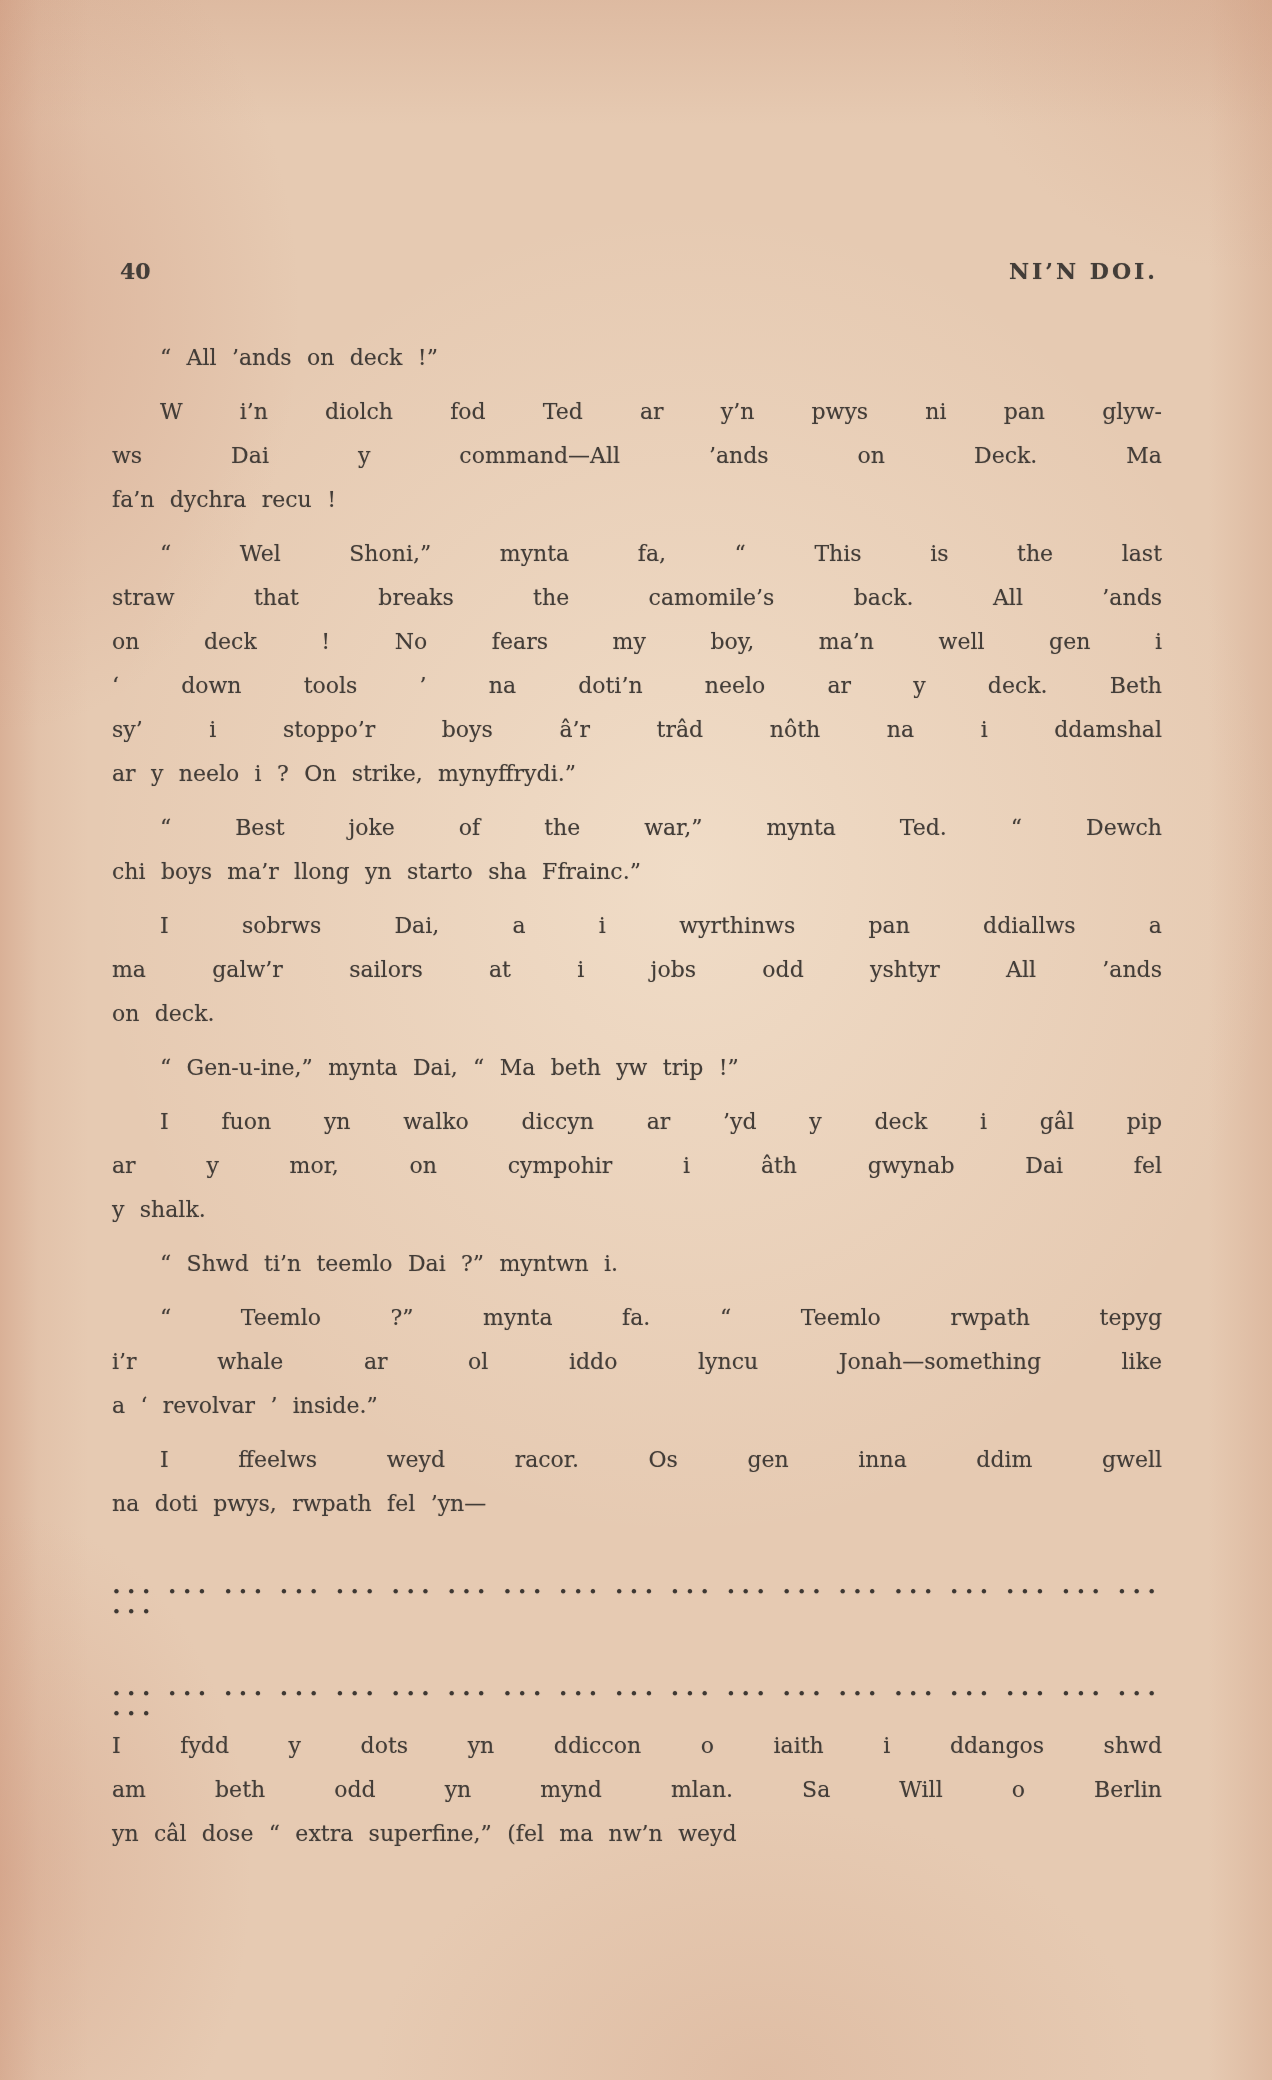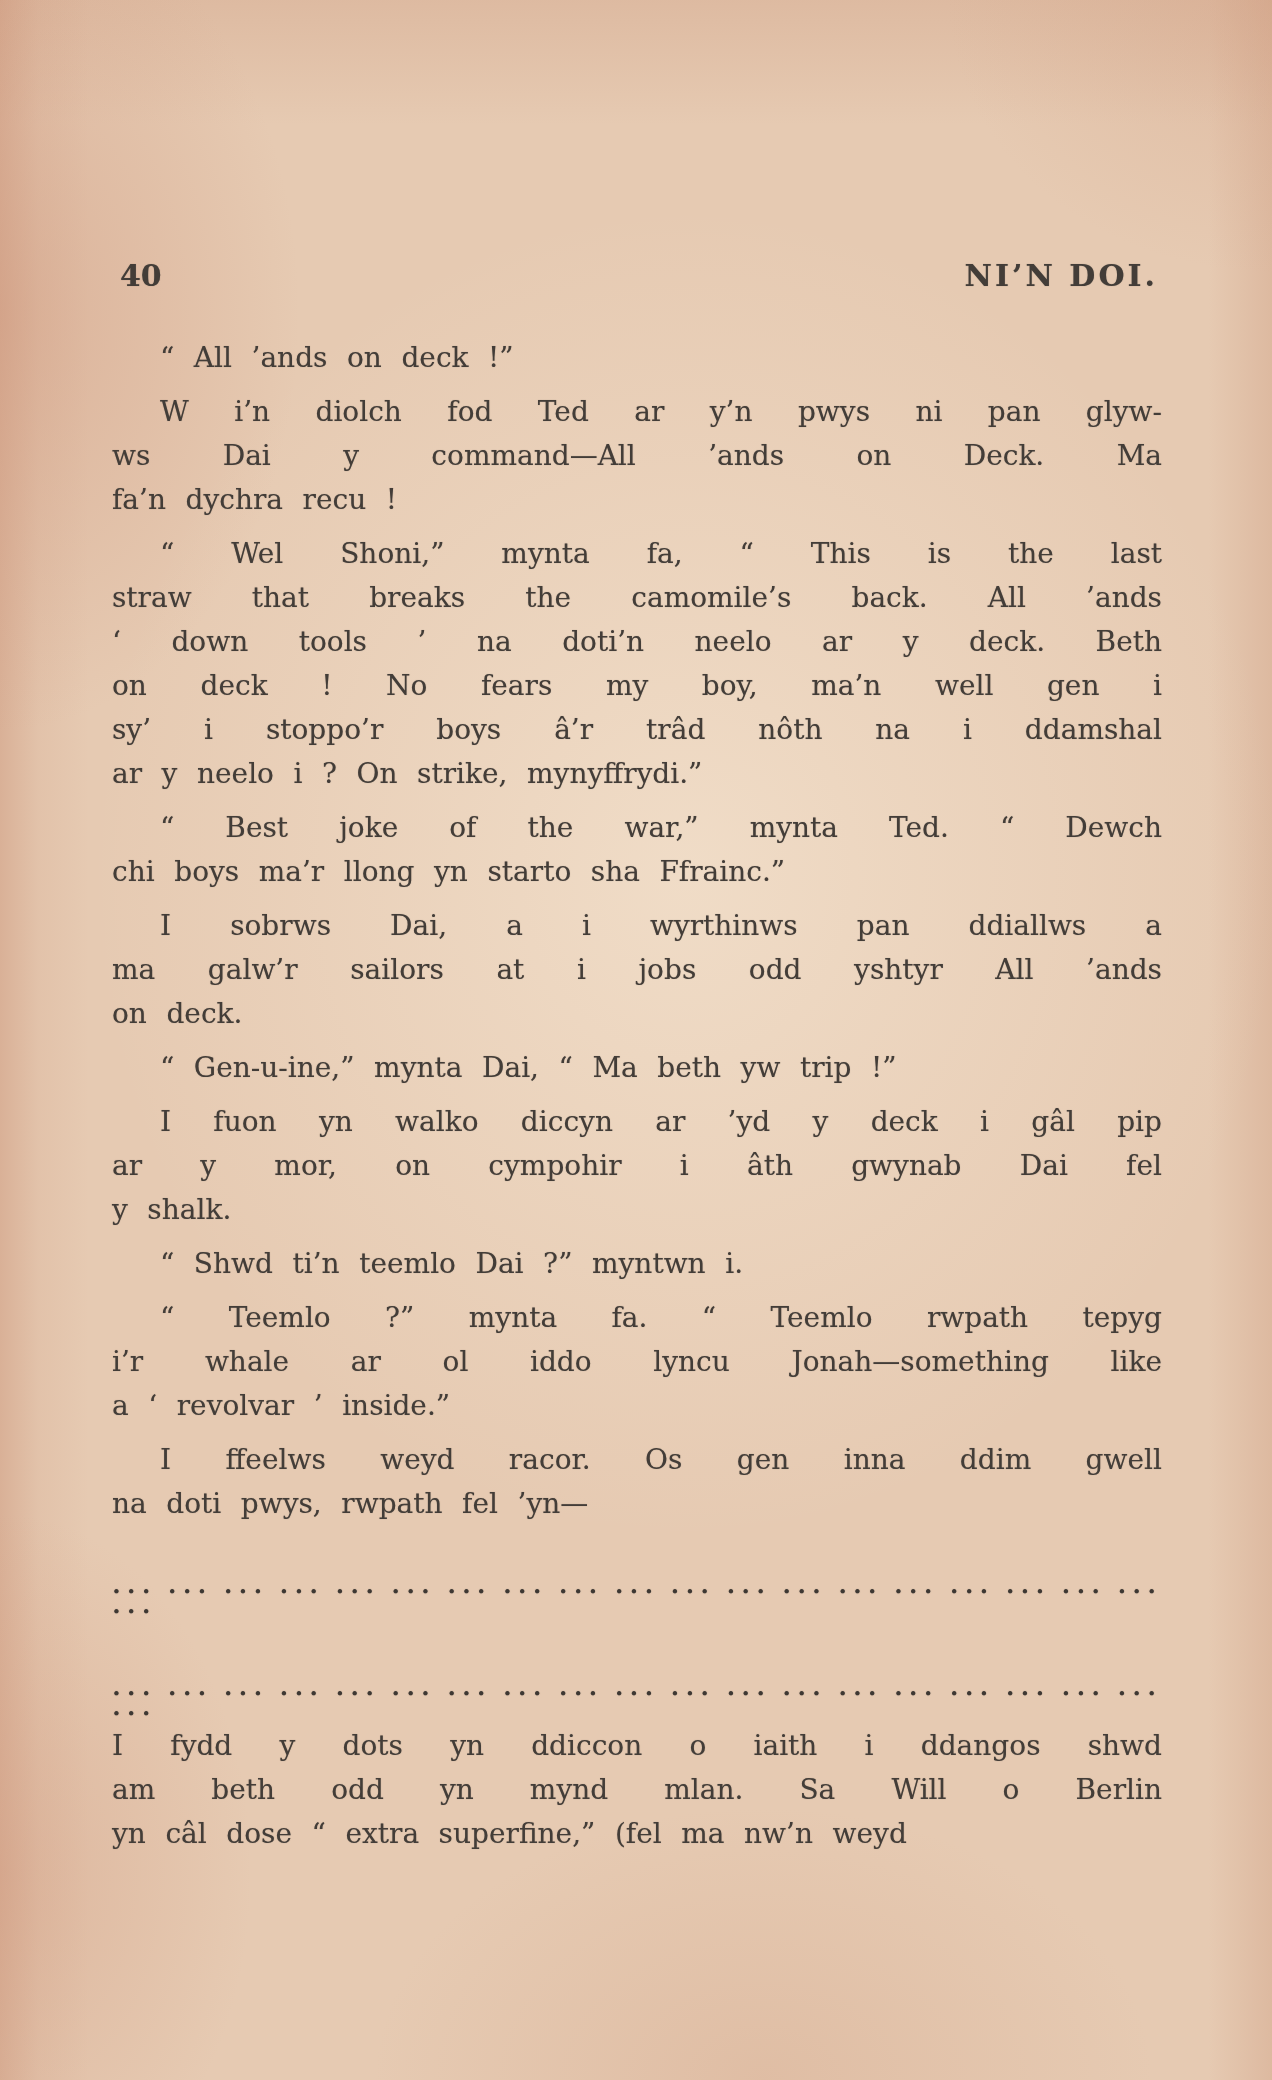--- a/index.html
+++ b/index.html
@@ -24,33 +24,33 @@
   .page-inner {
     position: absolute;
     left: 112px;
     top: 258px;
     width: 1050px;
   }
   .running-head {
     position: relative;
     height: 44px;
     margin-bottom: 34px;
-    font-size: 30px;
+    font-size: 22px;
     font-weight: bold;
     text-shadow: 0 0 1px rgba(67,61,56,0.45);
   }
   .page-num { position: absolute; left: 8px; top: 0; }
   .head-title {
     position: absolute; left: 0; right: 4px; top: 0;
     text-align: right;
     letter-spacing: 3px;
   }
   .para { margin: 0 0 10px 0; }
   .line {
-    font-size: 28px;
+    font-size: 22px;
     line-height: 44px;
     word-spacing: 0.38em;
     white-space: normal;
     text-shadow: 0 0 1px rgba(67,61,56,0.40);
   }
   .just { text-align: justify; text-align-last: justify; }
   .left { text-align: left; text-align-last: left; }
   .first { text-indent: 48px; }
   .dots-row {
     font-size: 15px;
@@ -81,22 +81,22 @@
 
   <div class="para">
     <div class="line first just">W i’n diolch fod Ted ar y’n pwys ni pan glyw-</div>
     <div class="line just">ws Dai y command—All ’ands on Deck.  Ma</div>
     <div class="line left">fa’n dychra recu !</div>
   </div>
 
   <div class="para">
     <div class="line first just">“ Wel Shoni,” mynta fa, “ This is the last</div>
     <div class="line just">straw that breaks the camomile’s back.  All ’ands</div>
+    <div class="line just">on deck !  No fears my boy, ma’n well gen i</div>
     <div class="line just">‘ down tools ’ na doti’n neelo ar y deck.  Beth</div>
-    <div class="line just">on deck !  No fears my boy, ma’n well gen i</div>
     <div class="line just">sy’ i stoppo’r boys â’r trâd nôth na i ddamshal</div>
     <div class="line left">ar y neelo i ?  On strike, mynyffrydi.”</div>
   </div>
 
   <div class="para">
     <div class="line first just">“ Best joke of the war,” mynta Ted.  “ Dewch</div>
     <div class="line left">chi boys ma’r llong yn starto sha Ffrainc.”</div>
   </div>
 
   <div class="para">

